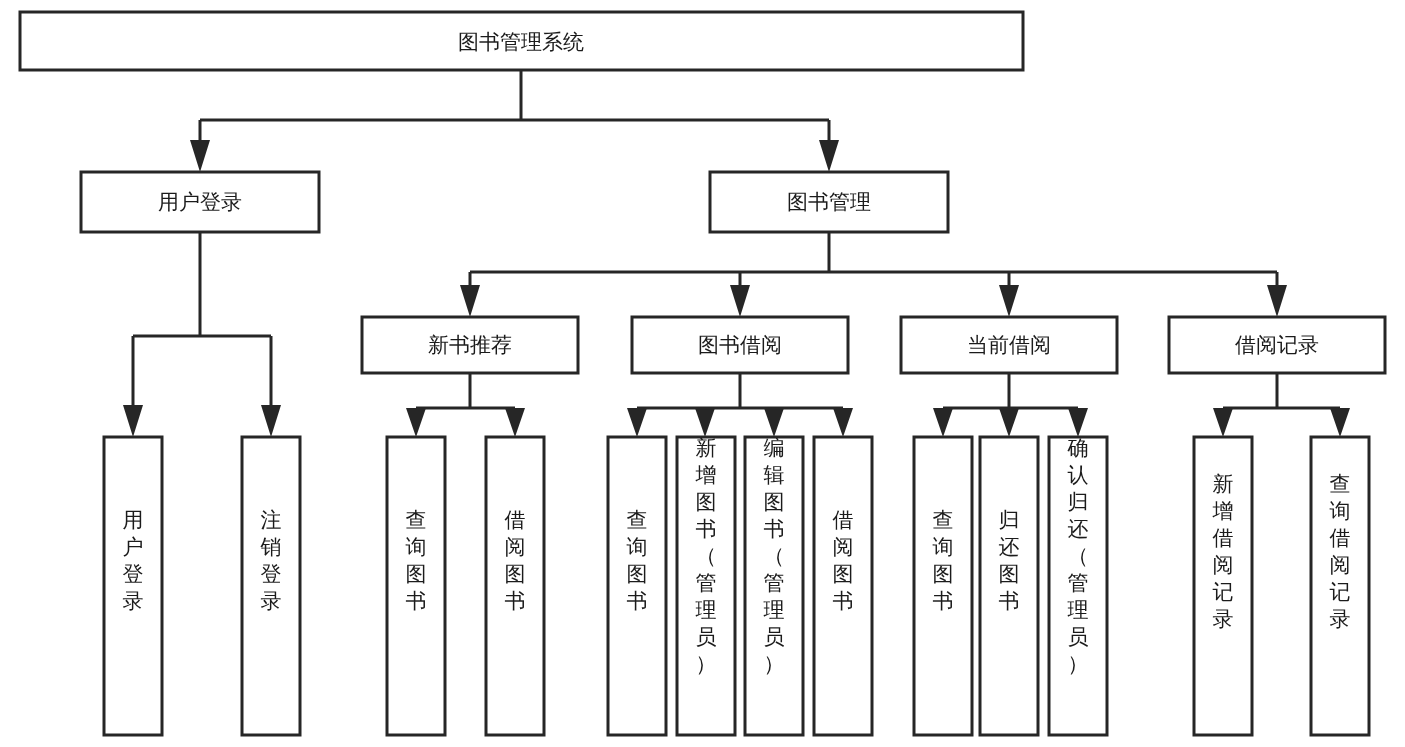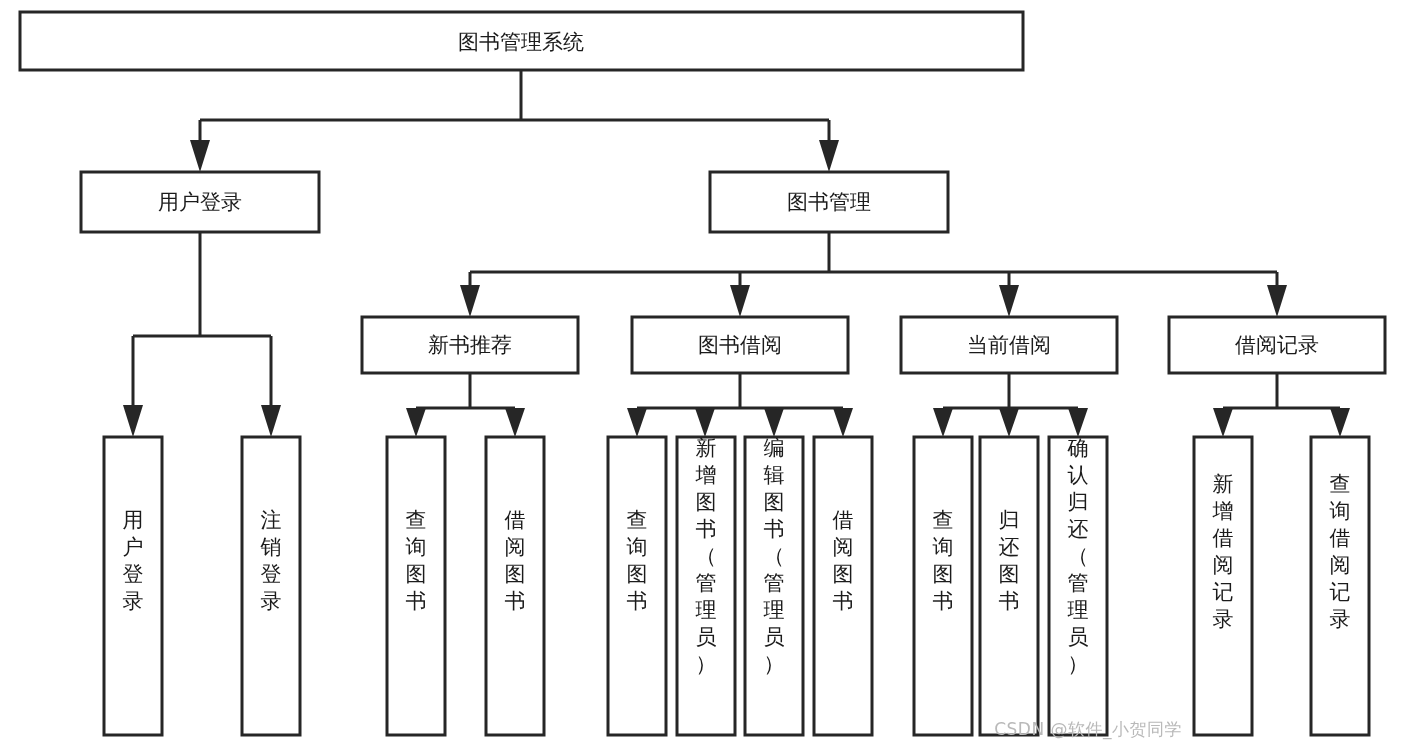--- a/index.html
+++ b/index.html
@@ -204,14 +204,13 @@
       <text class="node-label-vert" x="1223" y="491"><tspan x="1223" y="491">新</tspan><tspan x="1223" y="518">增</tspan><tspan x="1223" y="545">借</tspan><tspan x="1223" y="572">阅</tspan><tspan x="1223" y="599">记</tspan><tspan x="1223" y="626">录</tspan></text>
     </g>
 
     <g>
       <rect class="node-rect" x="1311" y="437" width="58" height="298"></rect>
       <text class="node-label-vert" x="1340" y="491"><tspan x="1340" y="491">查</tspan><tspan x="1340" y="518">询</tspan><tspan x="1340" y="545">借</tspan><tspan x="1340" y="572">阅</tspan><tspan x="1340" y="599">记</tspan><tspan x="1340" y="626">录</tspan></text>
     </g>
 
   </svg>
 
-  <div class="watermark">CSDN @软件_小贺同学</div>
 </div>
 
 </body></html>

